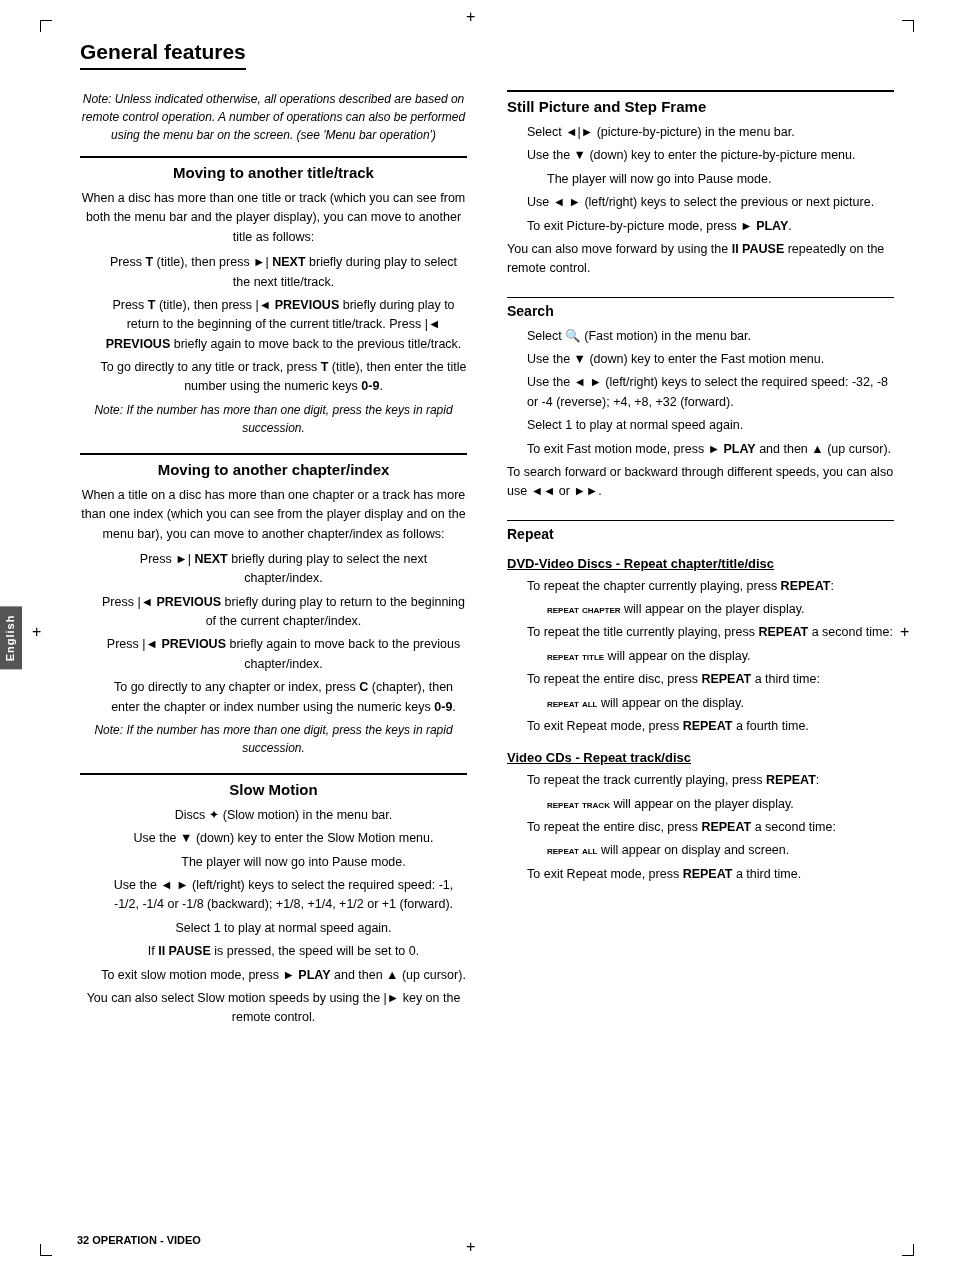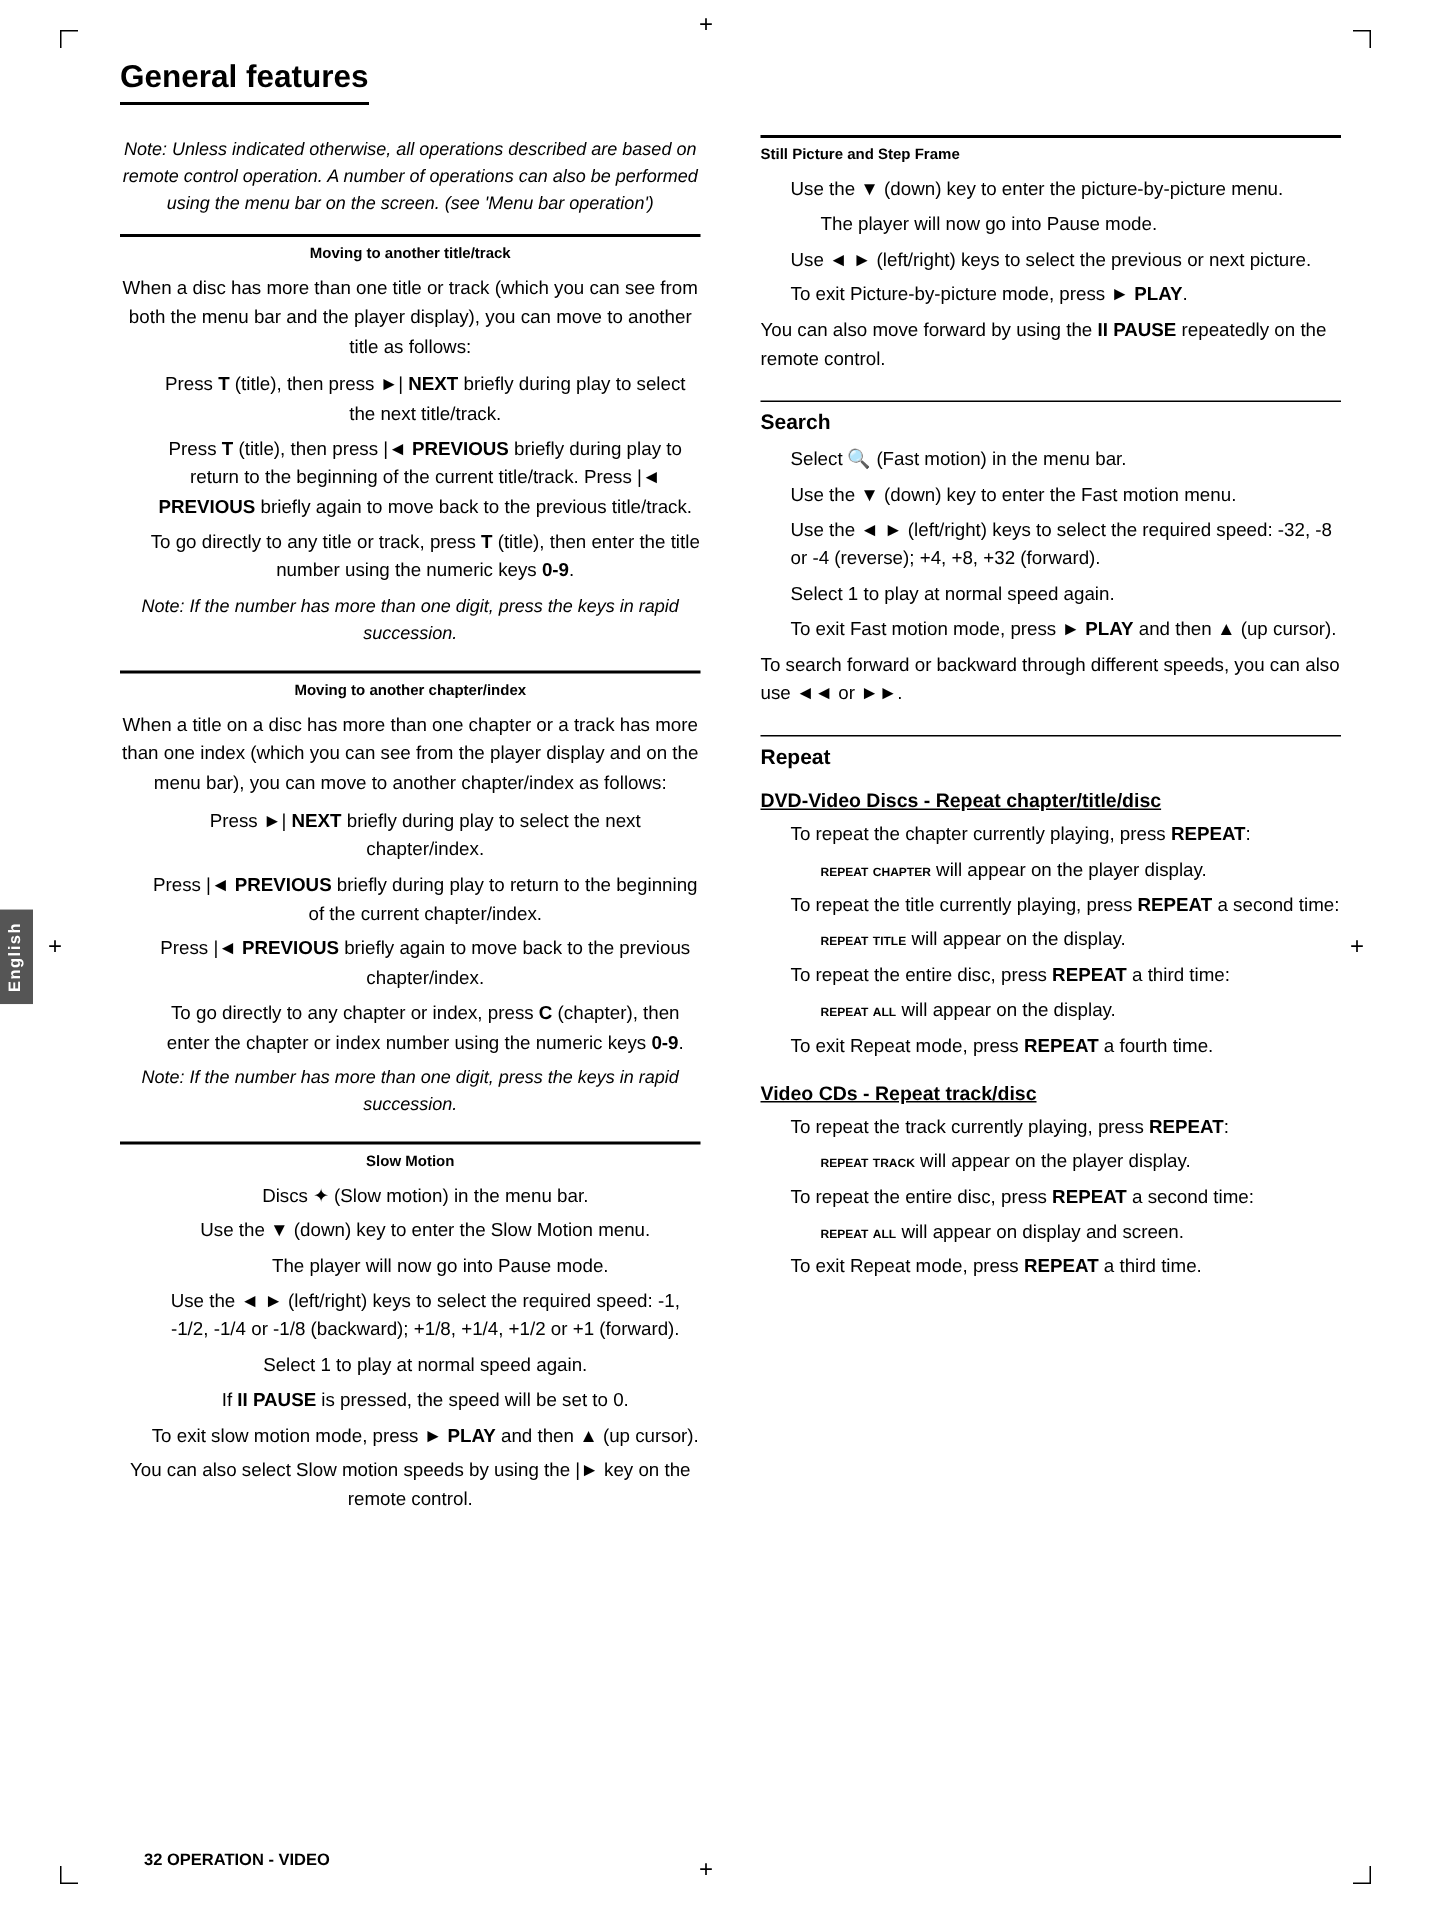--- a/index.html
+++ b/index.html
@@ -49,21 +49,21 @@
       flex: 1;
     }
     
     .section-header {
       border-top: 2px solid #000;
       padding-top: 6px;
       margin-bottom: 8px;
       margin-top: 16px;
     }
     .section-header h2 {
-      font-size: 10px;
+      font-size: 15px;
       font-weight: bold;
     }
     .section-header.first {
       margin-top: 0;
     }
     .sub-section-header {
       margin-top: 14px;
       margin-bottom: 6px;
       text-decoration: underline;
     }
@@ -105,21 +105,21 @@
       font-variant: small-caps;
       font-size: 11px;
       font-weight: bold;
     }
     b { font-weight: bold; }
     i { font-style: italic; }
     
     .footer {
       position: absolute;
       bottom: 30px;
-      left: 96px;
+      left: 77px;
       font-size: 11px;
       font-weight: bold;
     }
     
     .corner-tl, .corner-tr, .corner-bl, .corner-br {
       position: absolute;
       width: 12px;
       height: 12px;
     }
     .corner-tl { top: 20px; left: 40px; border-top: 1px solid #000; border-left: 1px solid #000; }
@@ -232,20 +232,21 @@
       <p>You can also select Slow motion speeds by using the |► key on the remote control.</p>
 
     </div>
 
     <div class="col-right">
 
       <div class="section-header first">
         <h2>Still Picture and Step Frame</h2>
       </div>
 
+      <p class="indented">Select ◄|► (picture-by-picture) in the menu bar.</p>
       <p class="indented">Use the ▼ (down) key to enter the picture-by-picture menu.</p>
       <p style="padding-left:40px; font-size:12.5px; line-height:1.55; margin-bottom:4px;">The player will now go into Pause mode.</p>
       <p class="indented">Use ◄ ► (left/right) keys to select the previous or next picture.</p>
       <p class="indented">To exit Picture-by-picture mode, press ► <b>PLAY</b>.</p>
       <p>You can also move forward by using the <b>II PAUSE</b> repeatedly on the remote control.</p>
 
       <div class="section-divider">
         <h2>Search</h2>
       </div>
 

